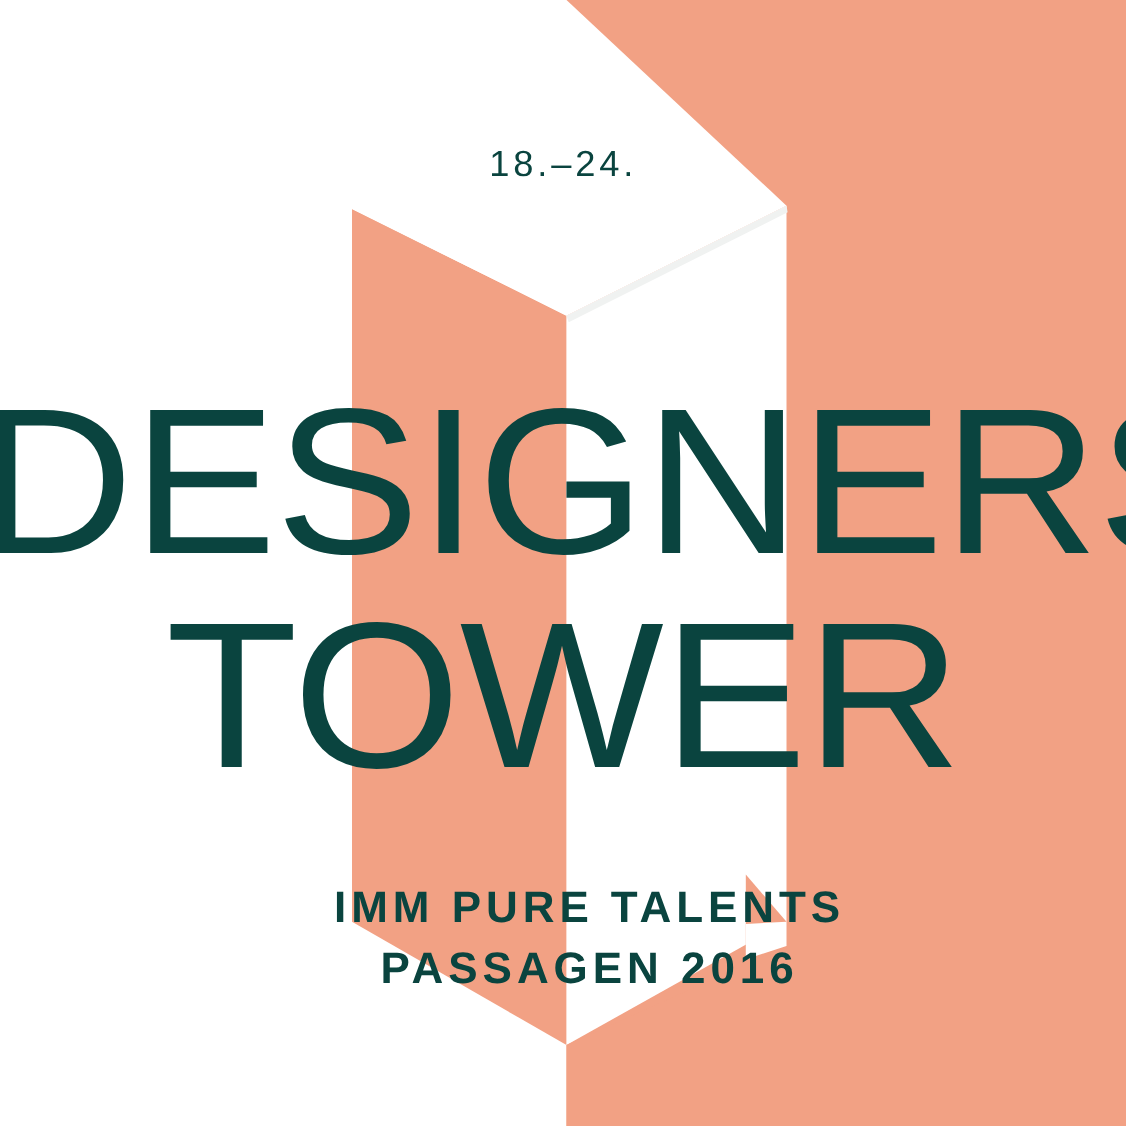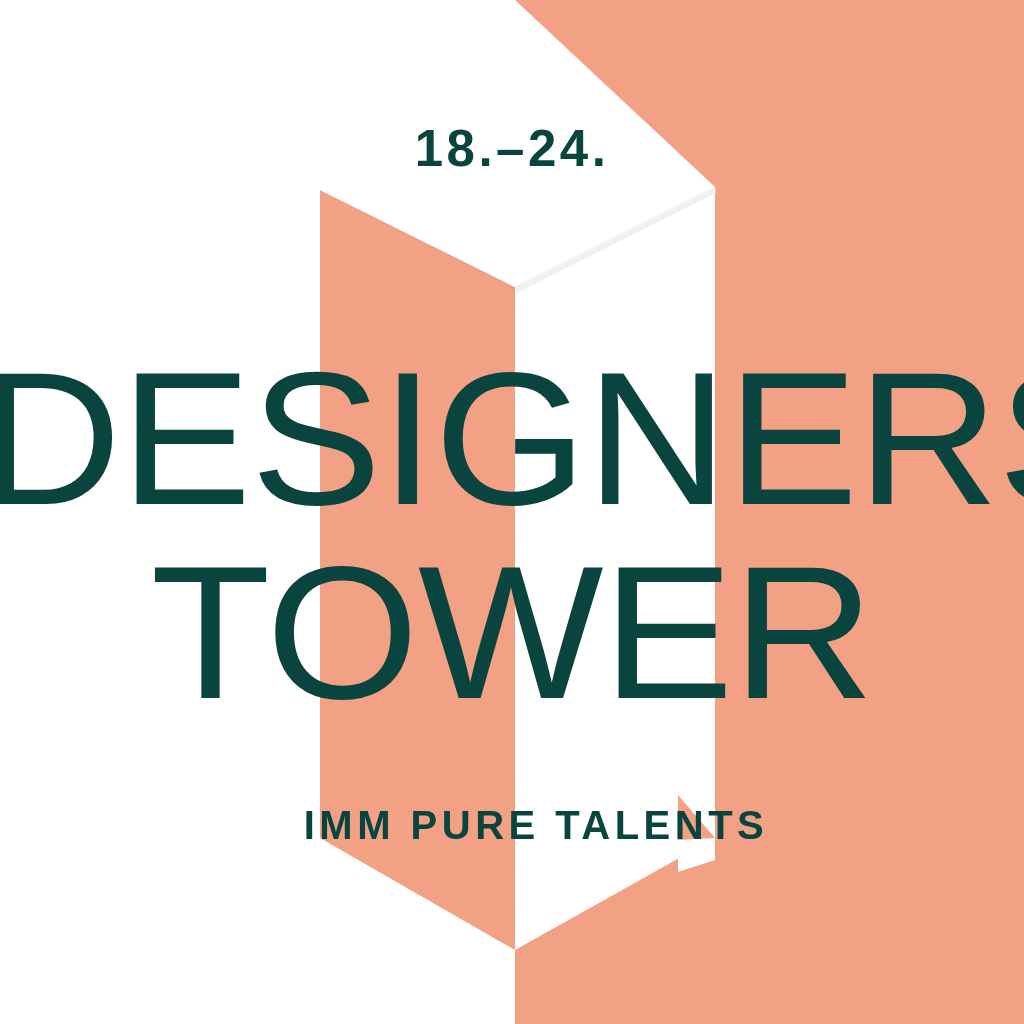--- a/index.html
+++ b/index.html
@@ -43,22 +43,22 @@
     position: absolute;
     left: 0;
     top: 120px;
     width: 1024px;
     text-align: center;
     color: #0a443f;
   }
 
   .date-line {
     display: block;
-    font-size: 51px;
-    font-weight: 700;
+    font-size: 33px;
+    font-weight: 400;
     letter-spacing: 3.5px;
     line-height: 58px;
     white-space: pre;
   }
 
   .headline-block {
     position: absolute;
     left: 0;
     top: 352px;
     width: 1024px;
@@ -141,17 +141,18 @@
       <span class="date-line">18.–24.</span>
     </div>
 
     <div class="headline-block">
       <span class="headline headline-1">DESIGNERS</span>
       <span class="headline headline-2">TOWER</span>
     </div>
 
     <div class="footer-block">
       <span class="footer-line">IMM PURE TALENTS</span>
+      <span class="footer-line">PASSAGEN 2016</span>
     </div>
 
   </div>
 
 </div>
 
 </body></html>

